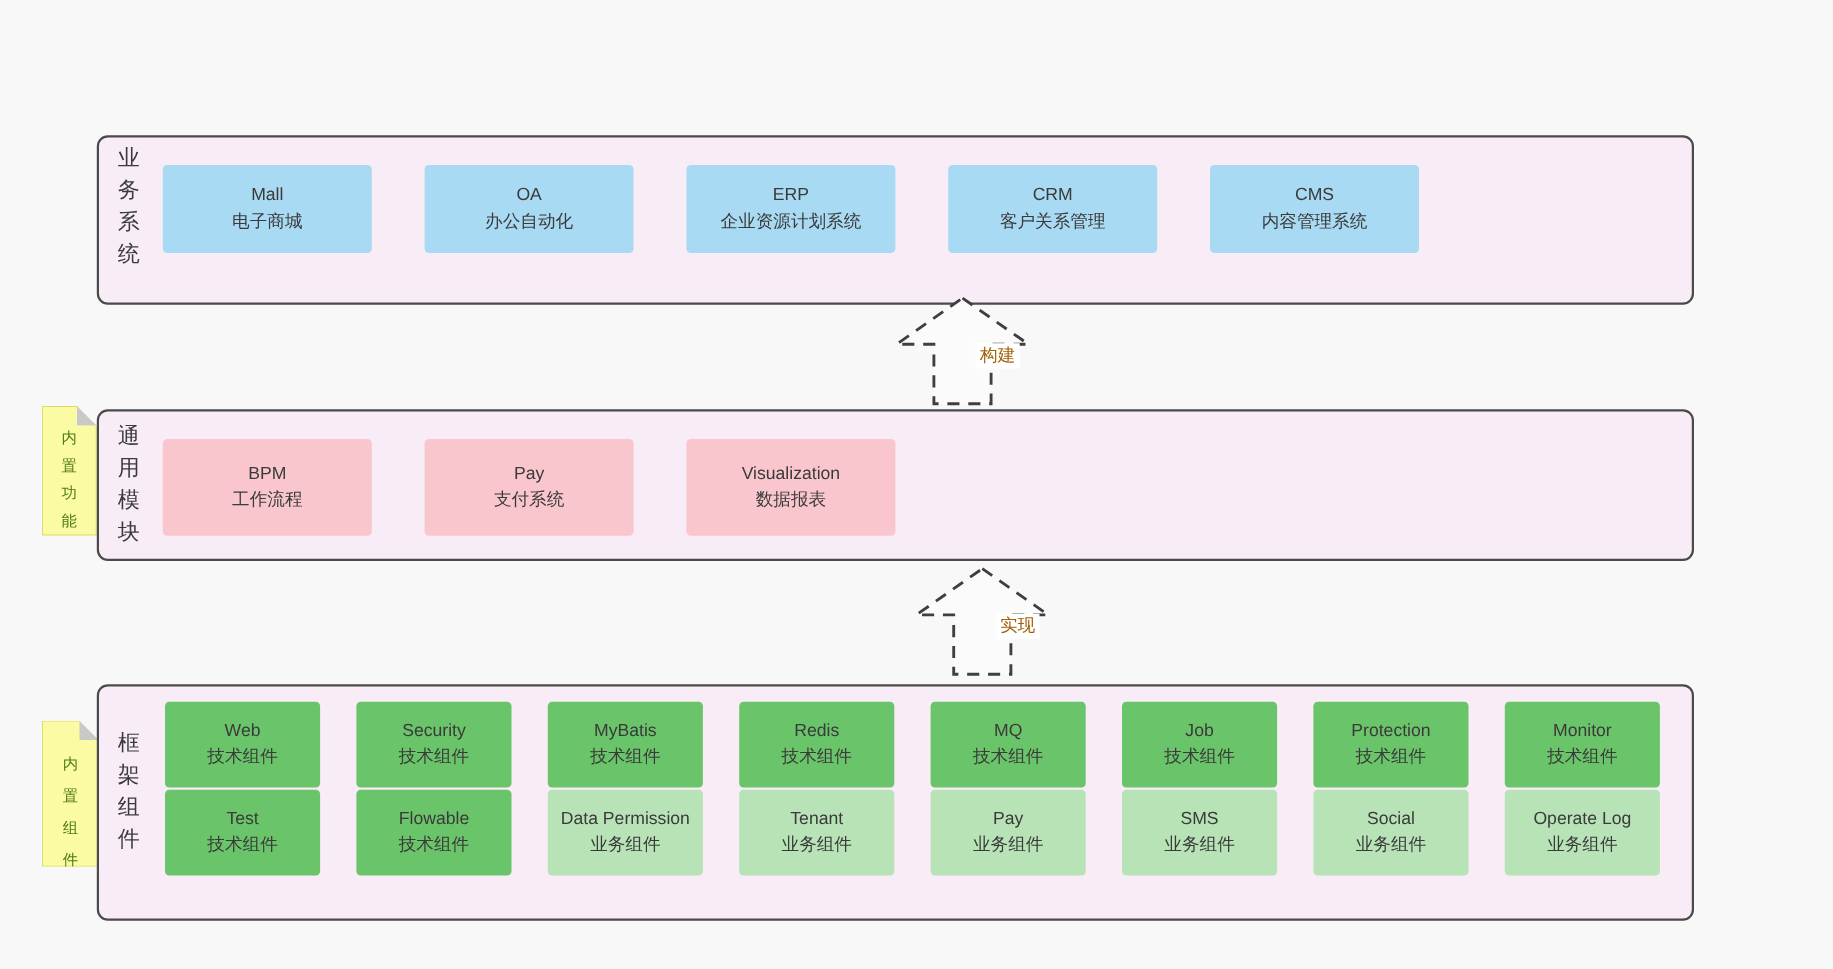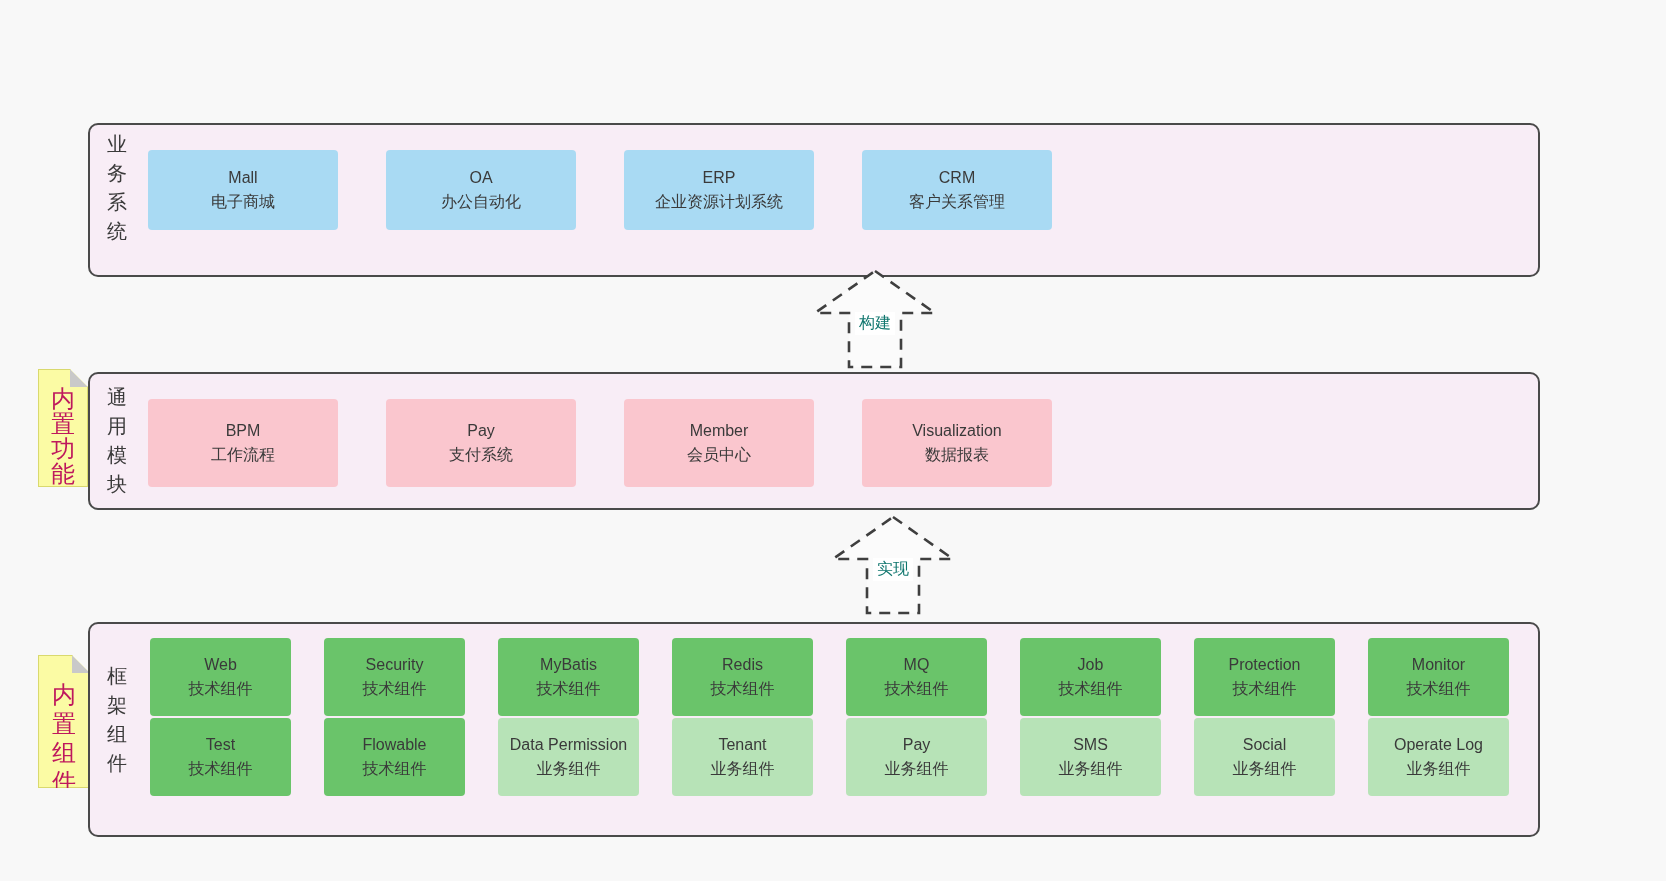--- a/index.html
+++ b/index.html
@@ -54,33 +54,34 @@
     clip-path:polygon(0 0, calc(100% - 18px) 0, 100% 18px, 100% 100%, 0 100%);
     box-shadow:inset 0 0 0 1px #d9d96e;
   }
   #tag-modules{top:369px;width:50px;height:118px;}
   #tag-components{top:655px;width:52px;height:133px;}
   .tag-fold{
     position:absolute;top:0;right:0;width:18px;height:18px;
     background:#c9c9c9;clip-path:polygon(0 0, 100% 100%, 0 100%);
   }
   .tag-label{
-    font-size:24px;text-align:center;word-break:break-all;
-    width:24px;margin:0 auto;color:#be185d;
+    font-size:14px;text-align:center;word-break:break-all;
+    width:24px;margin:0 auto;color:#4d7c0f;
   }
   #tag-modules .tag-label{padding-top:17px;line-height:25px;}
   #tag-components .tag-label{padding-top:25px;line-height:29px;}
 
   .arrow{position:absolute;}
   #arrow-build{left:812px;top:268px;}
   #arrow-implement{left:830px;top:514px;}
   .arrow-label{
     position:absolute;transform:translateX(-50%);
-    background:#ffffff;padding:1px 4px;font-size:16px;color:#0f766e;
+    background:#ffffff;padding:1px 4px;font-size:16px;color:#a16207;
     white-space:nowrap;
+    margin-left:32px;
   }
   #arrow-build-label{left:875px;top:312px;}
   #arrow-implement-label{left:893px;top:558px;}
 </style>
 </head>
 <body>
 
 <div class="panel" id="panel-business">
   <div class="panel-label">业务系统</div>
   <div class="boxes-row row-wide">
@@ -92,20 +93,24 @@
       <span>OA</span>
       <span>办公自动化</span>
     </div>
     <div class="box box-lg v-blue">
       <span>ERP</span>
       <span>企业资源计划系统</span>
     </div>
     <div class="box box-lg v-blue">
       <span>CRM</span>
       <span>客户关系管理</span>
+    </div>
+    <div class="box box-lg v-blue">
+      <span>CMS</span>
+      <span>内容管理系统</span>
     </div>
   </div>
 </div>
 
 <svg class="arrow" id="arrow-build" width="126" height="102" viewBox="0 0 126 102">
   <path d="M63 3 L123 45 L89 45 L89 99 L37 99 L37 45 L3 45 Z" fill="#fbfbfb" stroke="#3f3f3f" stroke-width="2.6" stroke-dasharray="11 8"></path>
 </svg>
 <div class="arrow-label" id="arrow-build-label">构建</div>
 
 <div class="tag" id="tag-modules">
@@ -118,24 +123,20 @@
   <div class="boxes-row row-wide">
     <div class="box box-md v-pink">
       <span>BPM</span>
       <span>工作流程</span>
     </div>
     <div class="box box-md v-pink">
       <span>Pay</span>
       <span>支付系统</span>
     </div>
     <div class="box box-md v-pink">
-      <span>Member</span>
-      <span>会员中心</span>
-    </div>
-    <div class="box box-md v-pink">
       <span>Visualization</span>
       <span>数据报表</span>
     </div>
   </div>
 </div>
 
 <svg class="arrow" id="arrow-implement" width="126" height="102" viewBox="0 0 126 102">
   <path d="M63 3 L123 45 L89 45 L89 99 L37 99 L37 45 L3 45 Z" fill="#fbfbfb" stroke="#3f3f3f" stroke-width="2.6" stroke-dasharray="11 8"></path>
 </svg>
 <div class="arrow-label" id="arrow-implement-label">实现</div>

